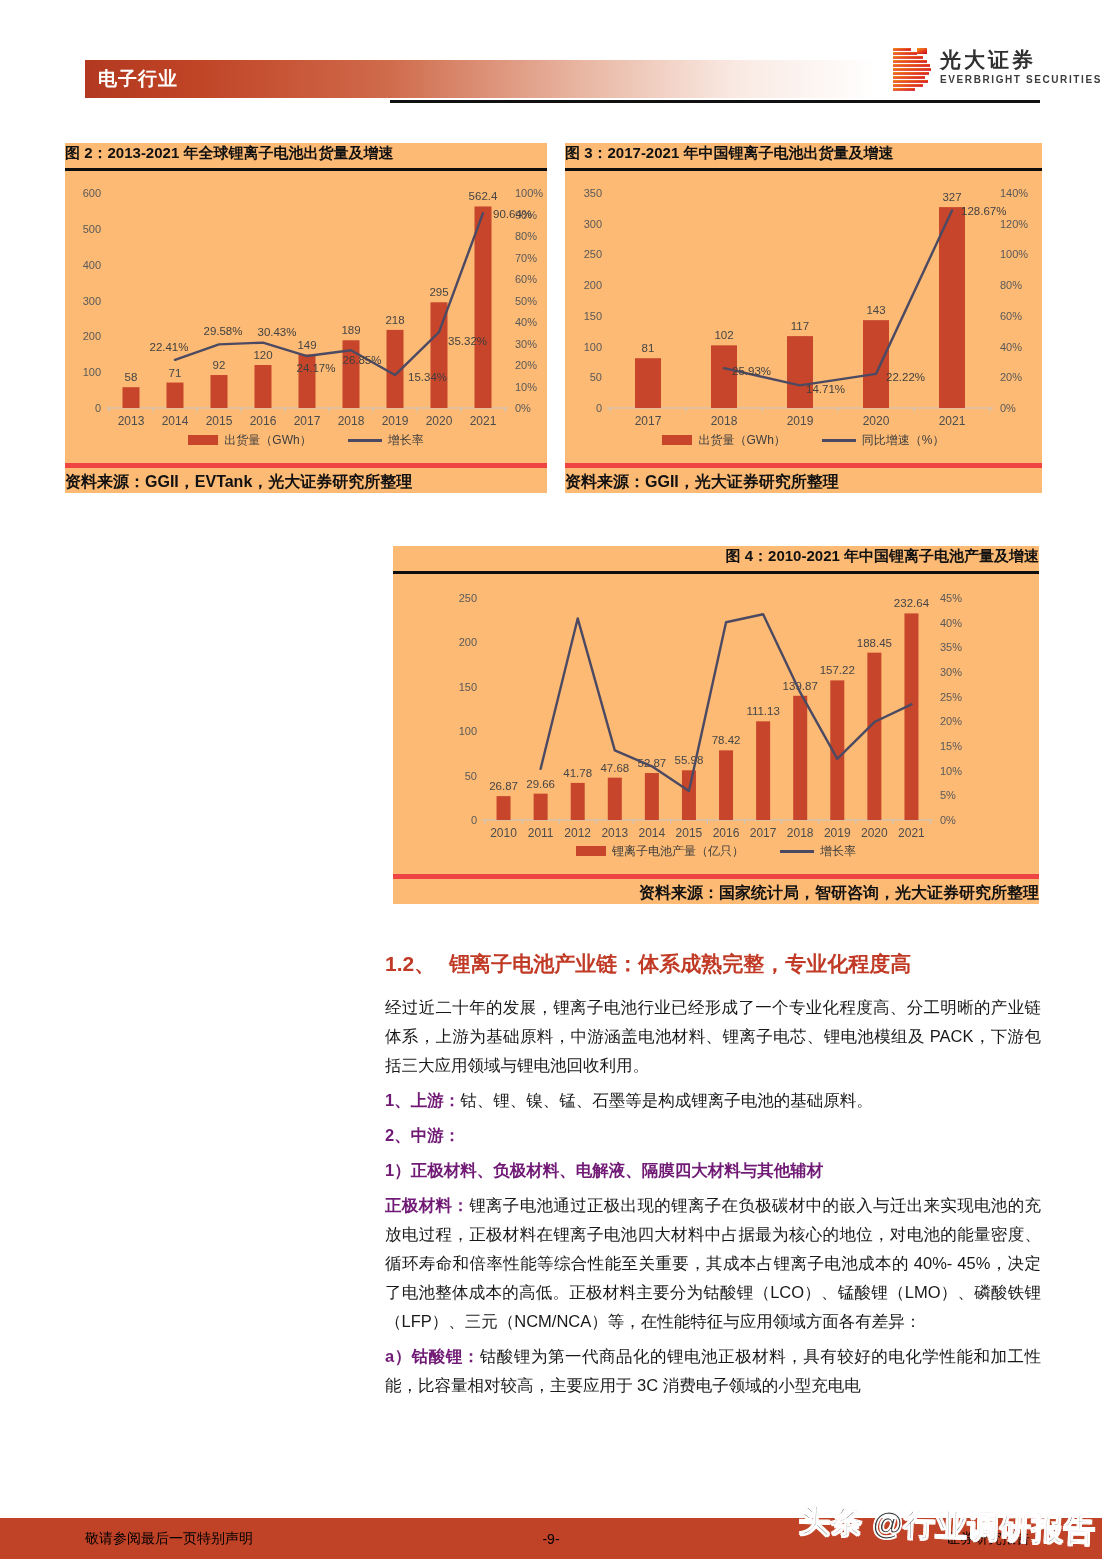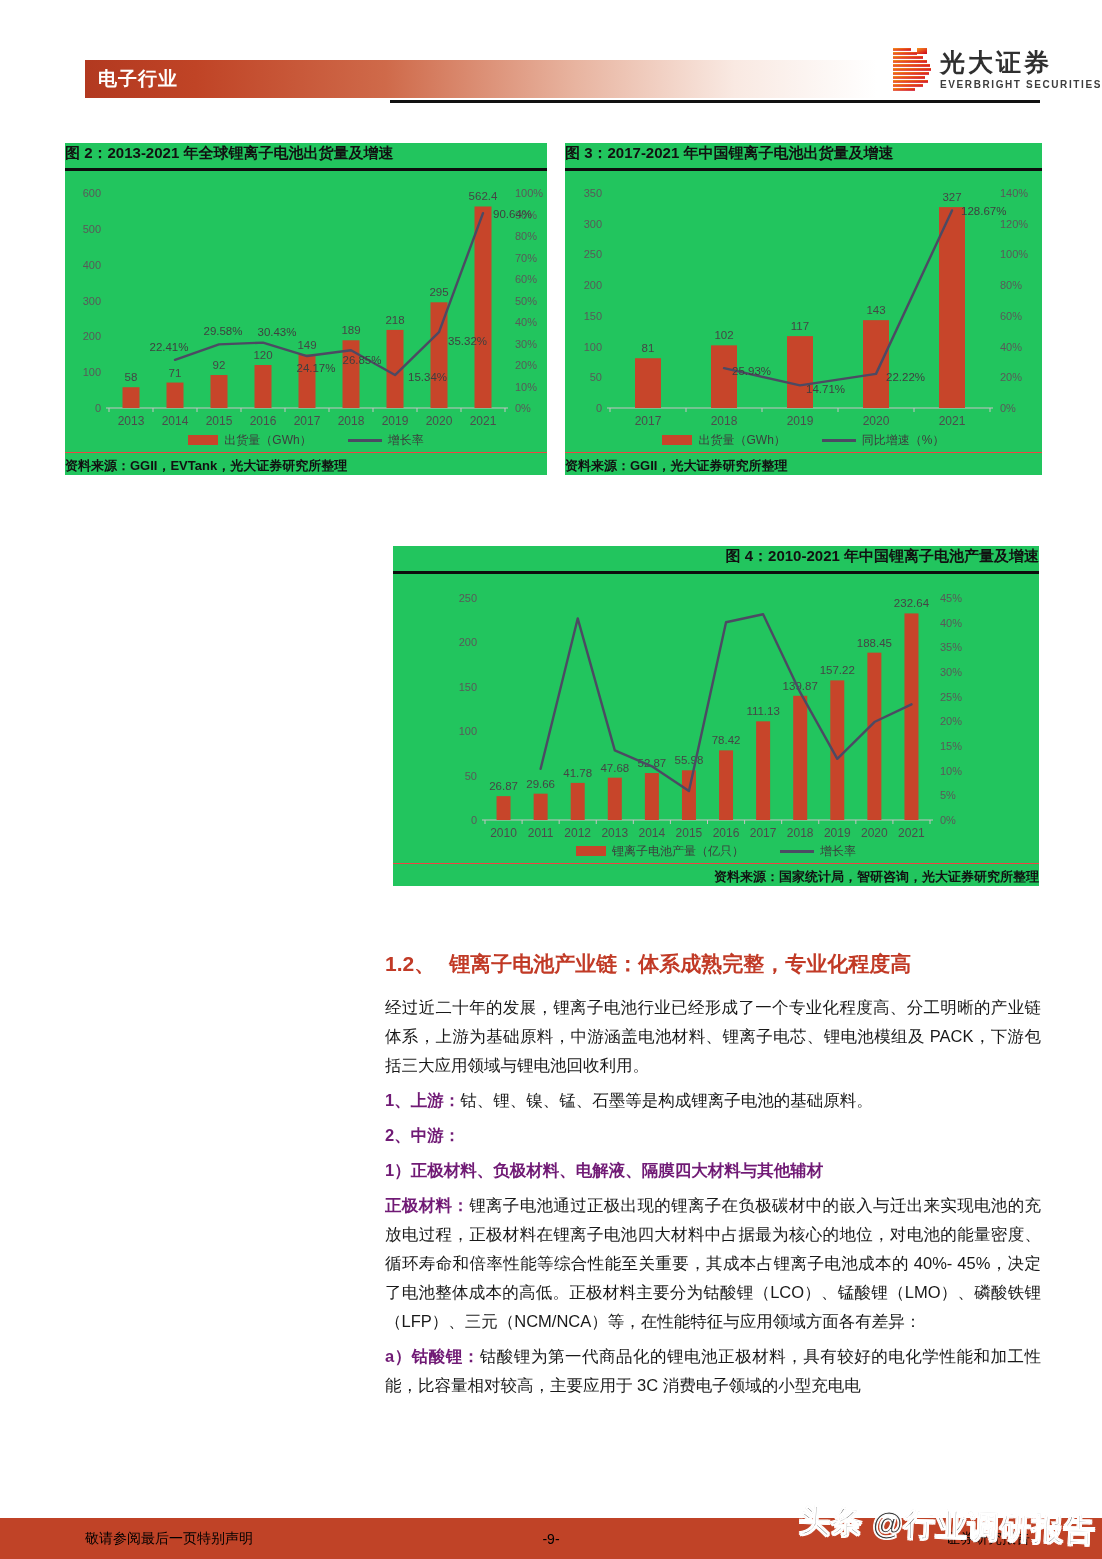--- a/index.html
+++ b/index.html
@@ -7,34 +7,34 @@
   body { font-family:"Liberation Sans","DejaVu Sans",sans-serif; }
   .page { position:relative; width:1102px; height:1559px; background:#fff; overflow:hidden; margin:0 auto; }
 
   
   .cat-bar { position:absolute; left:85px; top:60px; width:792px; height:38px;
     background:linear-gradient(90deg,#b23920 0%,#c04426 14%,#cf6a4a 38%,#e8b4a0 62%,#f9e9e2 82%,#ffffff 100%);
     display:flex; align-items:center; }
   .cat-bar span { color:#fff; font-size:19px; font-weight:bold; padding-left:13px; letter-spacing:1px; }
   .header-rule { position:absolute; left:390px; top:100px; width:650px; height:3px; background:#111; }
   .logo { position:absolute; left:893px; top:48px; display:flex; align-items:flex-start; gap:9px; }
-  .logo-cn { font-size:25px; font-weight:bold; color:#2f2f2f; letter-spacing:3px; line-height:1.15; }
+  .logo-cn { font-size:21px; font-weight:bold; color:#2f2f2f; letter-spacing:3px; line-height:1.15; }
   .logo-en { font-size:10px; color:#3c3c3c; letter-spacing:1.6px; font-weight:bold; margin-top:2px; }
 
   
-  .chart-panel { position:absolute; background:#22c55e; }
+  .chart-panel { position:absolute; background:#fdba74; }
   .chart-panel h3 { font-size:15px; font-weight:bold; color:#111; padding-bottom:5px;
     border-bottom:3px solid #0d0d0d; line-height:20px; }
   .chart-panel svg { display:block; margin-top:2px; }
   .legend { display:flex; justify-content:center; align-items:center; gap:36px; height:22px; }
   .legend-item { display:flex; align-items:center; gap:6px; font-size:12px; color:#3d3d3d; }
   .swatch-bar { width:30px; height:10px; display:inline-block; }
   .swatch-line { width:34px; height:3px; display:inline-block; }
-  .source { border-top:1px solid #ef4444; margin-top:1px; padding-top:4px;
-    font-size:13px; color:#111; font-weight:bold; }
+  .source { border-top:5px solid #ef4444; margin-top:12px; padding-top:4px;
+    font-size:16px; color:#111; font-weight:bold; }
 
   
   .text-block { position:absolute; left:385px; top:950px; width:656px; }
   .text-block h2 { font-size:21px; font-weight:bold; margin-bottom:15px; white-space:nowrap; }
   .text-block h2 .h-num { margin-right:14px; }
   .text-block p { font-size:16.5px; line-height:29px; color:#191919; text-align:justify; margin-bottom:6px; }
   .text-block p strong { font-weight:bold; color:#701a75; }
 
   
   .footer { position:absolute; left:0; bottom:0; width:1102px; height:41px;

